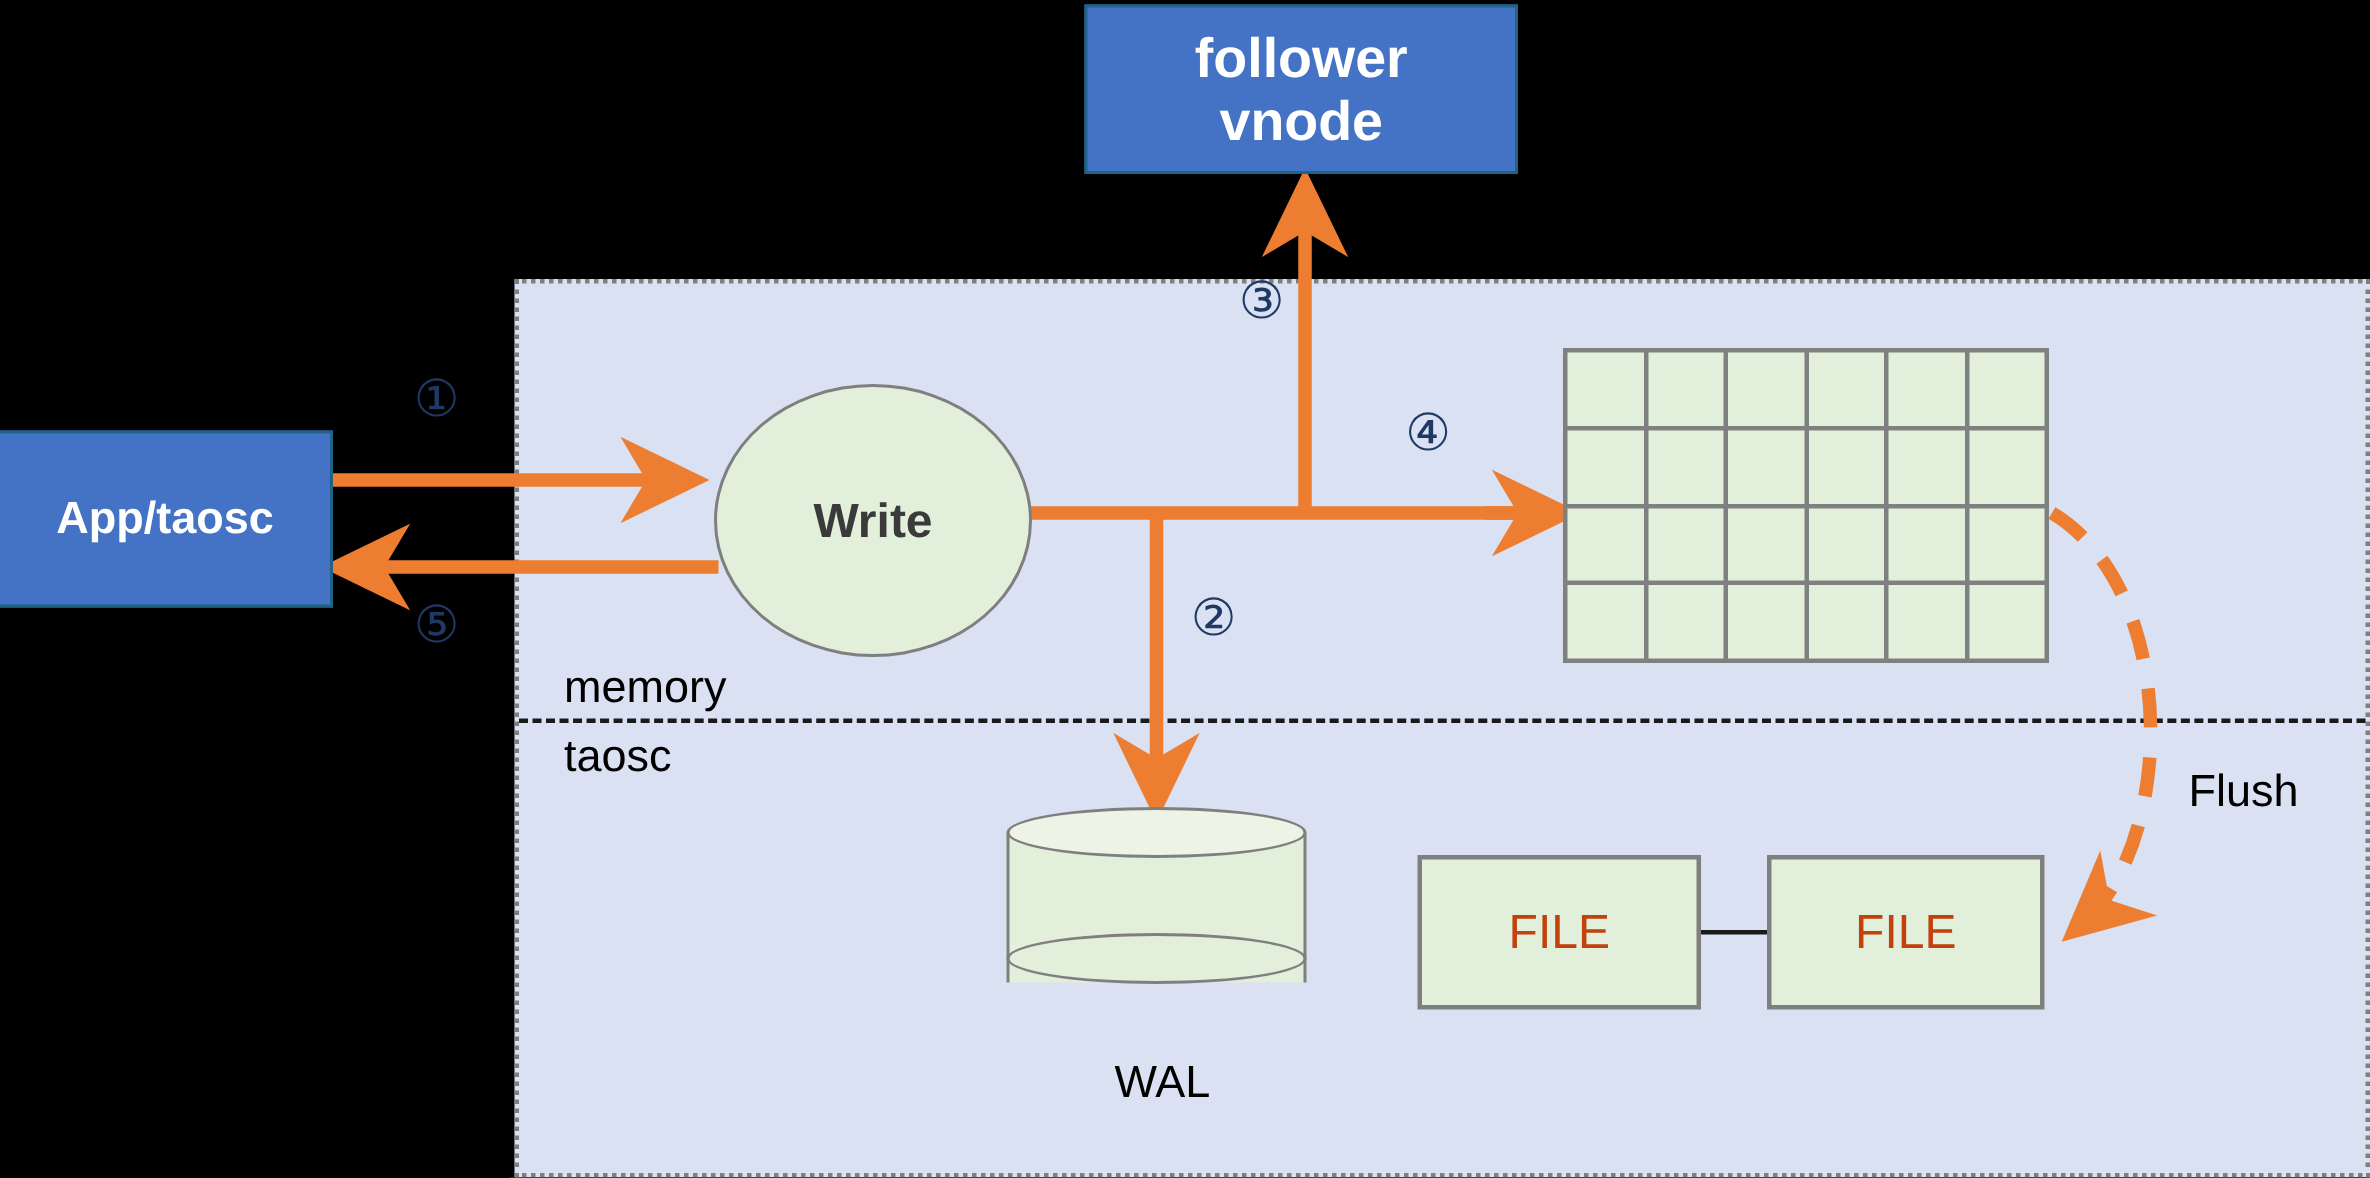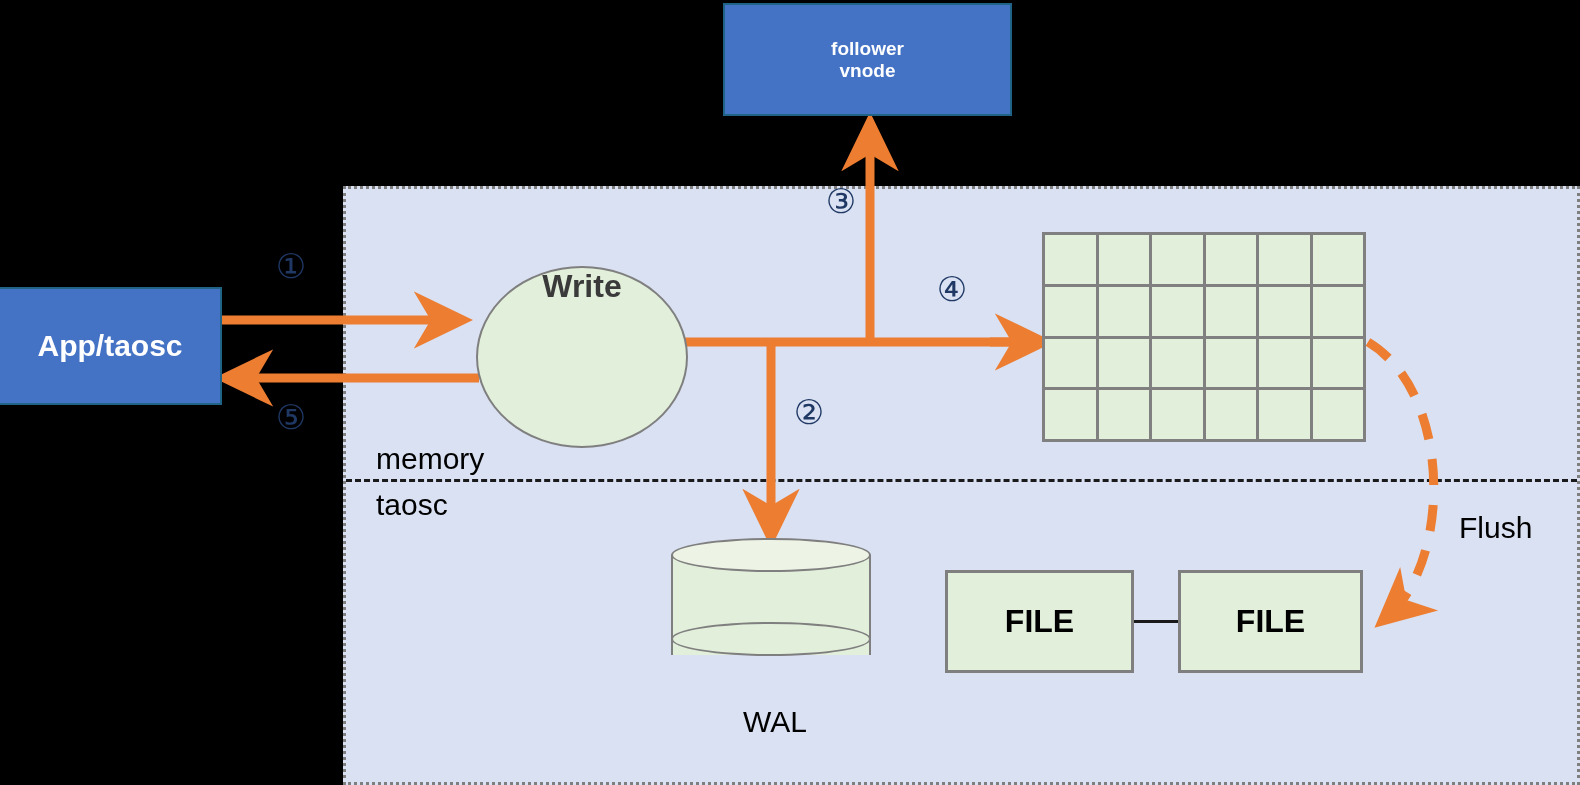--- a/index.html
+++ b/index.html
@@ -23,27 +23,27 @@
   
   .blue-box{
     background:#4472C4;
     border:2px solid #1F6387;
     box-sizing:border-box;
     display:flex;align-items:center;justify-content:center;
     color:#ffffff;font-weight:bold;text-align:center;
     line-height:1.12;
   }
   #app-box{left:-2px;top:287px;width:224px;height:118px;font-size:30px;}
-  #follower-box{left:723px;top:3px;width:289px;height:113px;font-size:19px;}
+  #follower-box{left:723px;top:3px;width:289px;height:113px;font-size:37px;}
 
   
   #write-circle{
-    left:476px;top:266px;width:208px;height:178px;
+    left:476px;top:256px;width:208px;height:178px;
     background:#E2EFDA;border:2px solid #7f7f7f;border-radius:50%;
-    display:flex;justify-content:center;
+    display:flex;align-items:center;justify-content:center;
     color:#3a3a3a;font-size:32px;font-weight:bold;
   }
 
   
   #mem-grid{
     left:1042px;top:232px;width:324px;height:210px;
     display:grid;
     grid-template-columns:repeat(6,1fr);
     grid-template-rows:repeat(4,1fr);
     background:#808080;
@@ -69,21 +69,21 @@
   #wal-cyl .top{
     position:absolute;left:0;top:0;width:100%;height:34px;
     background:#EDF4E6;border:2px solid #7f7f7f;border-radius:50%;
     box-sizing:border-box;
   }
 
   
   .file-box{
     background:#E2EFDA;border:3px solid #7f7f7f;box-sizing:border-box;
     display:flex;align-items:center;justify-content:center;
-    color:#000000;font-size:32px;font-weight:bold;
+    color:#c2410c;font-size:32px;font-weight:normal;
   }
   #file-1{left:945px;top:570px;width:189px;height:103px;}
   #file-2{left:1178px;top:570px;width:185px;height:103px;}
   #file-link{left:1134px;top:620px;width:44px;height:3px;background:#1a1a1a;}
 
   
   .plain-label{color:#000000;font-size:30px;white-space:nowrap;margin-left:12px;}
   #label-memory{left:364px;top:442px;}
   #label-disk{left:364px;top:488px;}
   #label-wal{left:731px;top:705px;}

